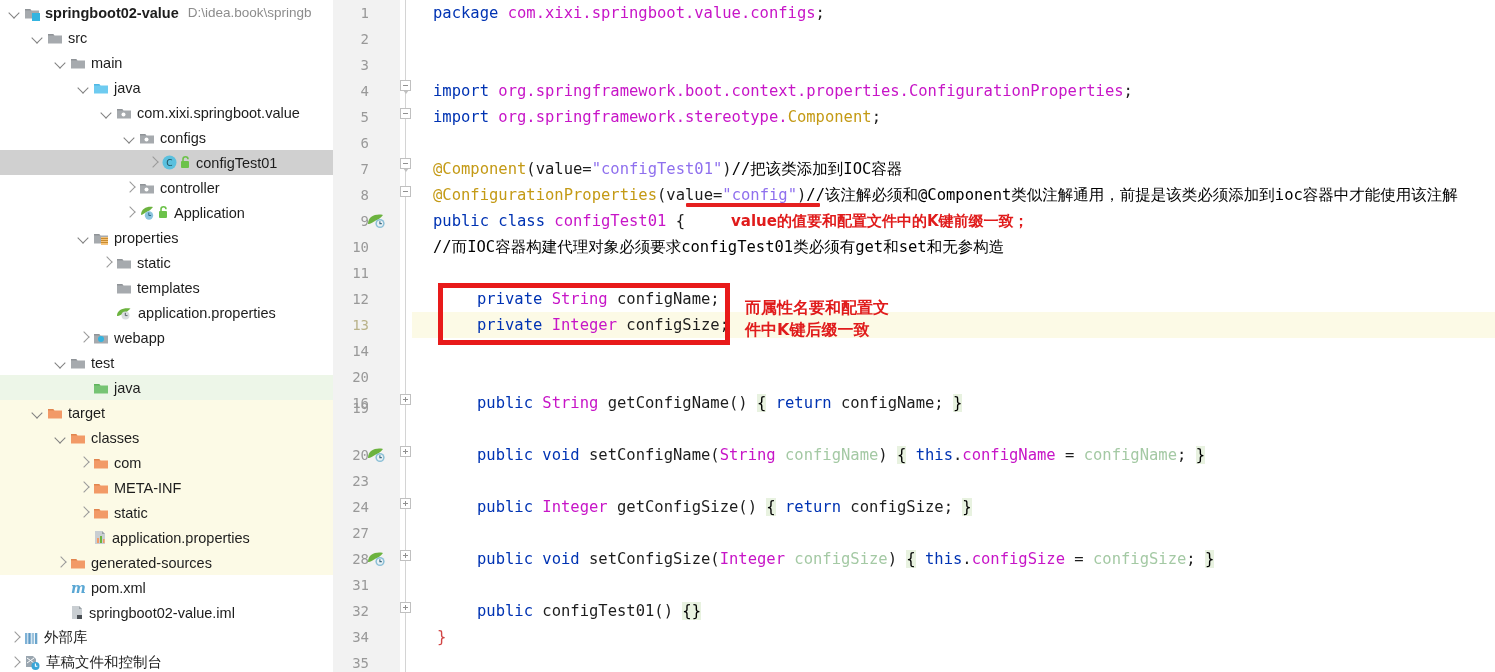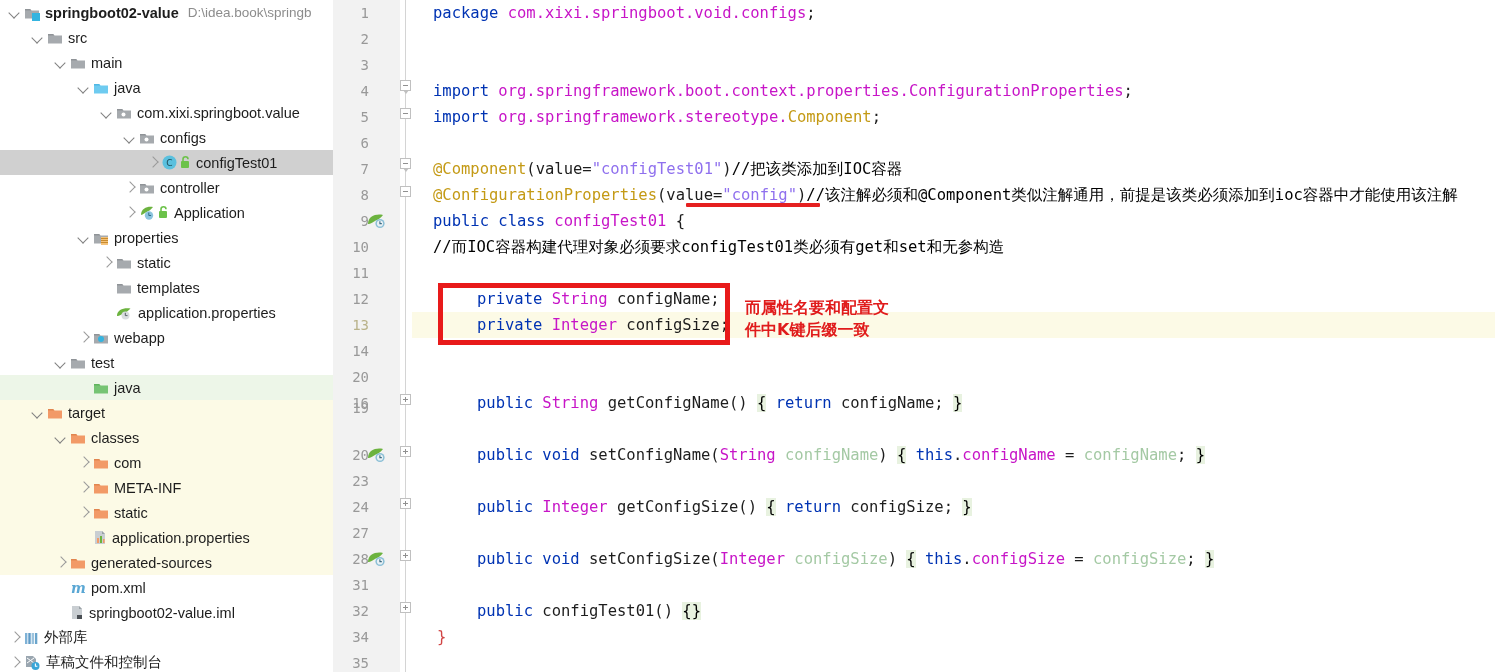--- a/index.html
+++ b/index.html
@@ -598,36 +598,37 @@
           <div class="tip"></div>
         </div>
       <div class="fold-box" style="top:186px;"></div>
       <div class="fold-box plus" style="top:394px;"></div>
       <div class="fold-box plus" style="top:446px;"></div>
       <div class="fold-box plus" style="top:498px;"></div>
       <div class="fold-box plus" style="top:550px;"></div>
       <div class="fold-box plus" style="top:602px;"></div>
     </div>
     <div id="code-lines">
-        <div class="code-line" style="top: 0px; left: 100px;"><span class="kw">package </span><span class="ident">com.xixi.springboot.void.configs</span><span class="plain">;</span></div>
+        <div class="code-line" style="top: 0px; left: 100px;"><span class="kw">package </span><span class="ident">com.xixi.springboot.value.configs</span><span class="plain">;</span></div>
         <div class="code-line" style="top: 78px; left: 100px;"><span class="kw">import </span><span class="ident">org.springframework.boot.context.properties.</span><span class="ident">ConfigurationProperties</span><span class="plain">;</span></div>
         <div class="code-line" style="top: 104px; left: 100px;"><span class="kw">import </span><span class="ident">org.springframework.stereotype.</span><span class="anno">Component</span><span class="plain">;</span></div>
         <div class="code-line" style="top: 156px; left: 100px;"><span class="anno">@Component</span><span class="plain">(</span><span class="plain">value=</span><span class="str">"configTest01"</span><span class="plain">)</span><span class="cmt">//把该类添加到IOC容器</span></div>
         <div class="code-line" style="top: 182px; left: 100px;"><span class="anno">@ConfigurationProperties</span><span class="plain">(</span><span class="plain">value=</span><span class="str">"config"</span><span class="plain">)</span><span class="cmt">//该注解必须和@Component类似注解通用，前提是该类必须添加到ioc容器中才能使用该注解</span></div>
         <div class="code-line" style="top: 208px; left: 100px;"><span class="kw">public class </span><span class="ident">configTest01</span><span class="plain"> {</span></div>
         <div class="code-line" style="top: 234px; left: 100px;"><span class="cmt">//而IOC容器构建代理对象必须要求configTest01类必须有get和set和无参构造</span></div>
         <div class="code-line" style="top: 286px; left: 144px;"><span class="kw">private </span><span class="ident">String</span><span class="plain"> configName;</span></div>
         <div class="code-line" style="top: 312px; left: 144px;"><span class="kw">private </span><span class="ident">Integer</span><span class="plain"> configSize;</span></div>
         <div class="code-line" style="top: 390px; left: 144px;"><span class="kw">public </span><span class="ident">String</span><span class="plain"> getConfigName</span><span class="plain">() </span><span class="brc">{</span><span class="plain"> </span><span class="kw">return</span><span class="plain"> configName; </span><span class="brc">}</span></div>
         <div class="code-line" style="top: 442px; left: 144px;"><span class="kw">public void </span><span class="plain">setConfigName</span><span class="plain">(</span><span class="ident">String</span><span class="plain"> </span><span class="param">configName</span><span class="plain">) </span><span class="brc">{</span><span class="plain"> </span><span class="kw">this</span><span class="plain">.</span><span class="ident">configName</span><span class="plain"> = </span><span class="param">configName</span><span class="plain">; </span><span class="brc">}</span></div>
         <div class="code-line" style="top: 494px; left: 144px;"><span class="kw">public </span><span class="ident">Integer</span><span class="plain"> getConfigSize</span><span class="plain">() </span><span class="brc">{</span><span class="plain"> </span><span class="kw">return</span><span class="plain"> configSize; </span><span class="brc">}</span></div>
         <div class="code-line" style="top: 546px; left: 144px;"><span class="kw">public void </span><span class="plain">setConfigSize</span><span class="plain">(</span><span class="ident">Integer</span><span class="plain"> </span><span class="param">configSize</span><span class="plain">) </span><span class="brc">{</span><span class="plain"> </span><span class="kw">this</span><span class="plain">.</span><span class="ident">configSize</span><span class="plain"> = </span><span class="param">configSize</span><span class="plain">; </span><span class="brc">}</span></div>
         <div class="code-line" style="top: 598px; left: 144px;"><span class="kw">public </span><span class="plain">configTest01</span><span class="plain">() </span><span class="brc">{}</span></div>
         <div class="code-line" style="top: 624px; left: 104px;"><span class="redbrace">}</span></div>
       </div>
 
     <div class="red-underline" style="left:353px;top:203px;width:134px;"></div>
+    <div class="red-anno" style="left:398px;top:212px;font-size:15px;">value的值要和配置文件中的K键前缀一致；</div>
 
     <div class="red-box" style="left:105px;top:283px;width:292px;height:62px;"></div>
     <div class="red-anno" style="left:412px;top:298px;font-size:16px;">而属性名要和配置文</div>
     <div class="red-anno" style="left:412px;top:320px;font-size:16px;">件中K键后缀一致</div>
   </div>
 </div>
 
 </body></html>

